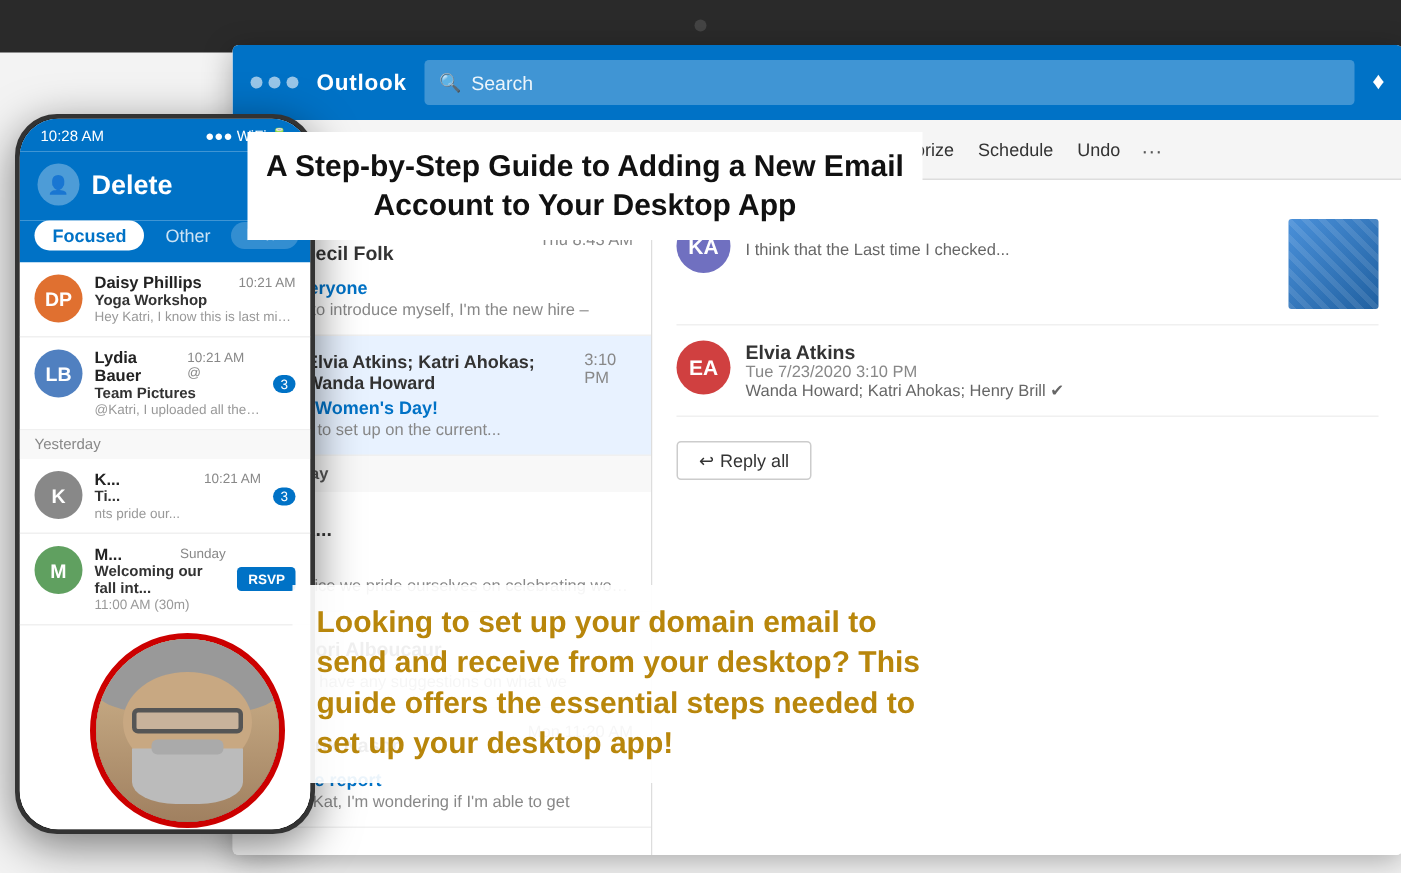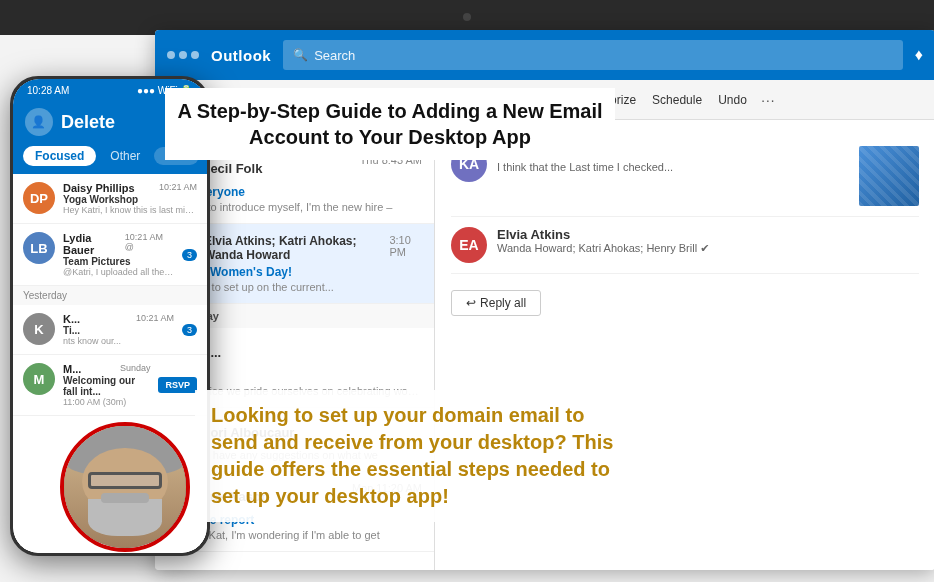--- a/index.html
+++ b/index.html
@@ -535,20 +535,21 @@
         </div>
         <div class="email-thumbnail">
           <div class="thumb-pattern"></div>
         </div>
       </div>
 
       <div class="contact-row">
         <div class="contact-avatar" style="background:#d04040;">EA</div>
         <div class="contact-info">
           <div class="contact-name">Elvia Atkins</div>
+          <div class="contact-date">Tue 7/23/2020 3:10 PM</div>
           <div class="contact-preview">Wanda Howard; Katri Ahokas; Henry Brill ✔</div>
         </div>
       </div>
 
       <div style="margin-top: 16px;">
         <button class="reply-all-btn">
           <span>↩</span>
           <span>Reply all</span>
         </button>
       </div>
@@ -605,21 +606,21 @@
       <div class="phone-yesterday-label">Yesterday</div>
 
       <div class="phone-email-item">
         <div class="phone-email-avatar" style="background:#888;">K</div>
         <div class="phone-email-content">
           <div class="phone-email-header">
             <span class="phone-email-sender">K...</span>
             <span class="phone-email-time">10:21 AM</span>
           </div>
           <div class="phone-email-subject">Ti...</div>
-          <div class="phone-email-preview">nts know our...</div>
+          <div class="phone-email-preview">nts pride our...</div>
         </div>
         <div class="phone-badge">3</div>
       </div>
 
       <div class="phone-email-item">
         <div class="phone-email-avatar" style="background:#60a060;">M</div>
         <div class="phone-email-content">
           <div class="phone-email-header">
             <span class="phone-email-sender">M...</span>
             <span class="phone-email-time">Sunday</span>

